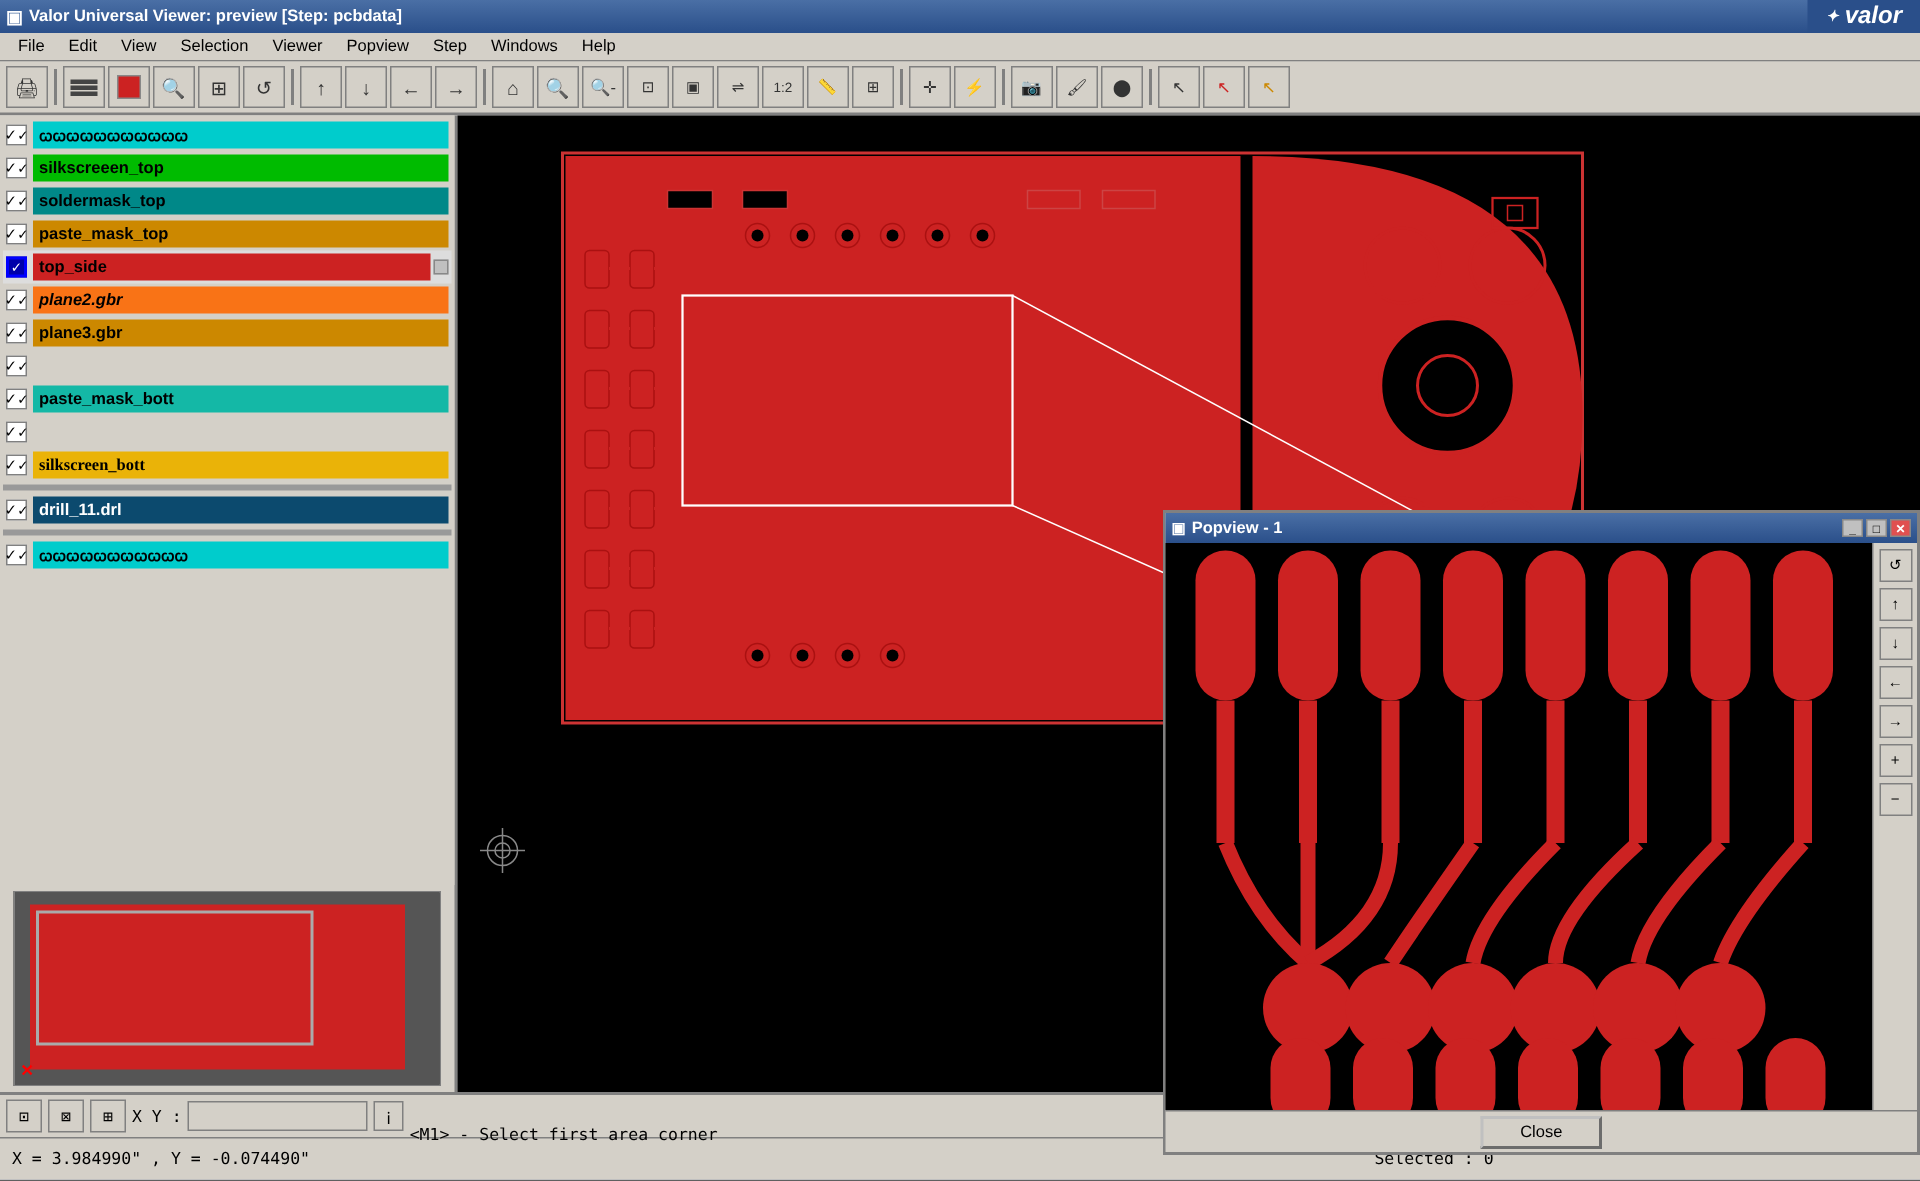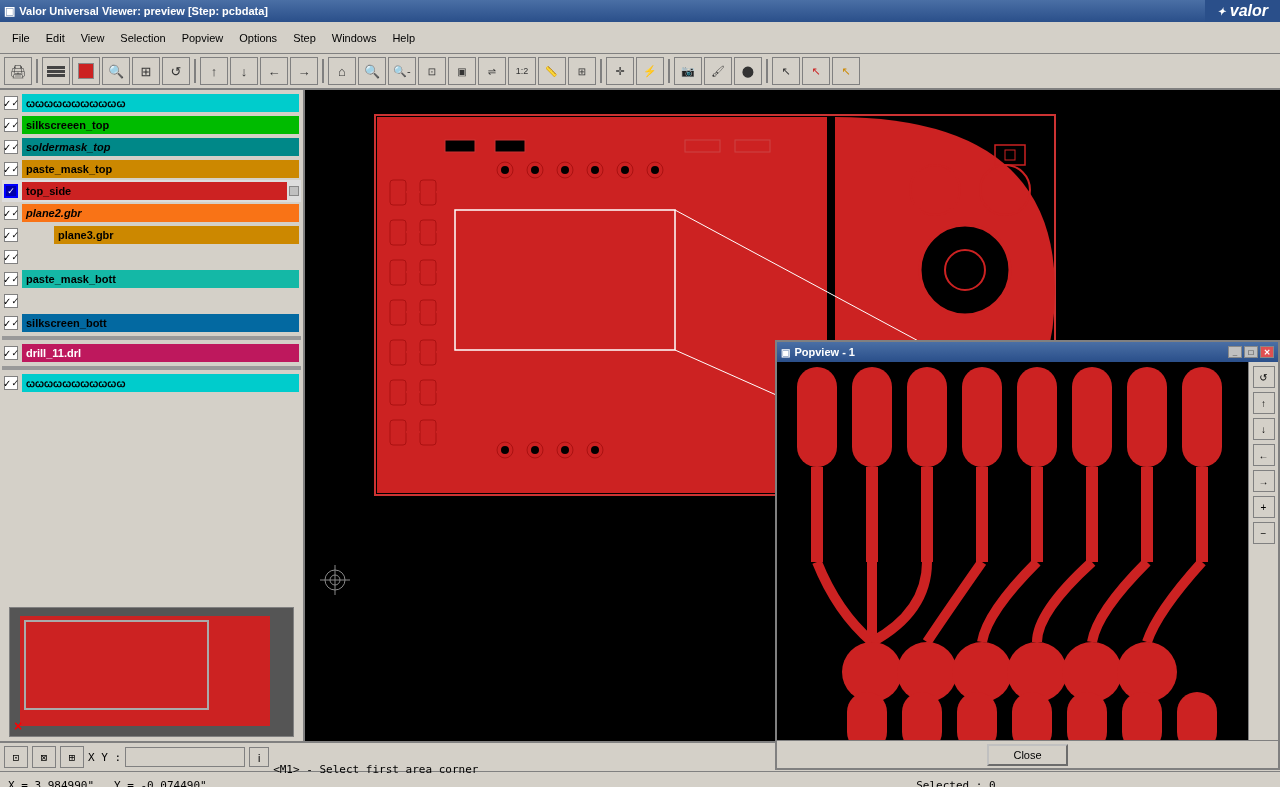--- a/index.html
+++ b/index.html
@@ -20,21 +20,21 @@
     #title-bar .win-controls { margin-left: auto; display: flex; gap: 2px; }
     #title-bar .win-btn {
       width: 16px; height: 14px; background: #c0c0c0; border: 1px solid #888;
       display: flex; align-items: center; justify-content: center; font-size: 9px; cursor: pointer; color: black;
     }
     #title-bar .win-btn.close { background: #e05050; color: white; }
 
     
     #menu-bar {
       background: #d4d0c8;
-      height: 32px;
+      height: 19px;
       display: flex;
       align-items: center;
       padding: 0 4px;
       border-bottom: 1px solid #808080;
     }
     .menu-item {
       padding: 2px 8px;
       cursor: pointer;
       font-size: 11px;
       color: #000;
@@ -193,22 +193,22 @@
     <div class="win-btn">□</div>
     <div class="win-btn close">✕</div>
   </div>
 </div>
 
 <div id="menu-bar">
   <span class="menu-item">File</span>
   <span class="menu-item">Edit</span>
   <span class="menu-item">View</span>
   <span class="menu-item">Selection</span>
+  <span class="menu-item">Viewer</span>
   <span class="menu-item">Popview</span>
-  <span class="menu-item">Options</span>
   <span class="menu-item">Step</span>
   <span class="menu-item">Windows</span>
   <span class="menu-item">Help</span>
 </div>
 
 <div id="toolbar">
   <div class="tb-btn">🖨</div>
   <div class="tb-sep"></div>
   <div class="tb-btn" style="background:#d4d0c8; position:relative;">
     <div style="display:flex;flex-direction:column;gap:1px;padding:2px;">
@@ -260,61 +260,61 @@
       <div class="layer-item">
         <div class="layer-checkbox checked">✓</div>
         <div class="layer-name-box" style="background:#00cccc; font-size:10px;">ꞷꞷꞷꞷꞷꞷꞷꞷꞷꞷꞷ</div>
       </div>
       <div class="layer-item">
         <div class="layer-checkbox checked">✓</div>
         <div class="layer-name-box" style="background:#00bb00;">silkscreeen_top</div>
       </div>
       <div class="layer-item">
         <div class="layer-checkbox checked">✓</div>
-        <div class="layer-name-box" style="background:#008888;font-style:italic;">soldermask_top</div>
+        <div class="layer-name-box" style="background:#008888;">soldermask_top</div>
       </div>
       <div class="layer-item">
         <div class="layer-checkbox checked">✓</div>
         <div class="layer-name-box" style="background:#cc8800;">paste_mask_top</div>
       </div>
       <div class="layer-item" style="background:#ddd;">
         <div class="layer-checkbox checked-blue" style="background:#0000aa; border:2px solid #0000ff;">
           <span style="color:white; font-size:9px;">✓</span>
         </div>
         <div class="layer-name-box" style="background:#cc2222; flex:1;">top_side</div>
         <div style="width:10px;height:10px;background:#c0c0c0;border:1px solid #888;margin-left:2px;"></div>
       </div>
       <div class="layer-item">
         <div class="layer-checkbox checked">✓</div>
         <div class="layer-name-box" style="background:#f97316;font-style:italic;">plane2.gbr</div>
       </div>
       <div class="layer-item">
         <div class="layer-checkbox checked">✓</div>
-        <div class="layer-name-box" style="background:#cc8800;margin-left:32px;">plane3.gbr</div>
+        <div class="layer-name-box" style="background:#cc8800;">plane3.gbr</div>
       </div>
       <div class="layer-item">
         <div class="layer-checkbox checked">✓</div>
       </div>
       <div class="layer-item">
         <div class="layer-checkbox checked">✓</div>
         <div class="layer-name-box" style="background:#14b8a6;">paste_mask_bott</div>
       </div>
       <div class="layer-item">
         <div class="layer-checkbox checked">✓</div>
       </div>
       <div class="layer-item">
         <div class="layer-checkbox checked">✓</div>
-        <div class="layer-name-box" style="background:#0369a1;">silkscreen_bott</div>
+        <div class="layer-name-box" style="background:#eab308;font-family:Liberation Serif, serif;">silkscreen_bott</div>
       </div>
 
       <div style="height:4px;background:#999;margin:2px 0;"></div>
 
       <div class="layer-item">
         <div class="layer-checkbox checked">✓</div>
-        <div class="layer-name-box" style="background:#be185d; color:white;">drill_11.drl</div>
+        <div class="layer-name-box" style="background:#0c4a6e; color:white;">drill_11.drl</div>
       </div>
 
       <div style="height:4px;background:#999;margin:2px 0;"></div>
 
       <div class="layer-item">
         <div class="layer-checkbox checked">✓</div>
         <div class="layer-name-box" style="background:#00cccc; font-size:10px;">ꞷꞷꞷꞷꞷꞷꞷꞷꞷꞷꞷ</div>
       </div>
     </div>
 

